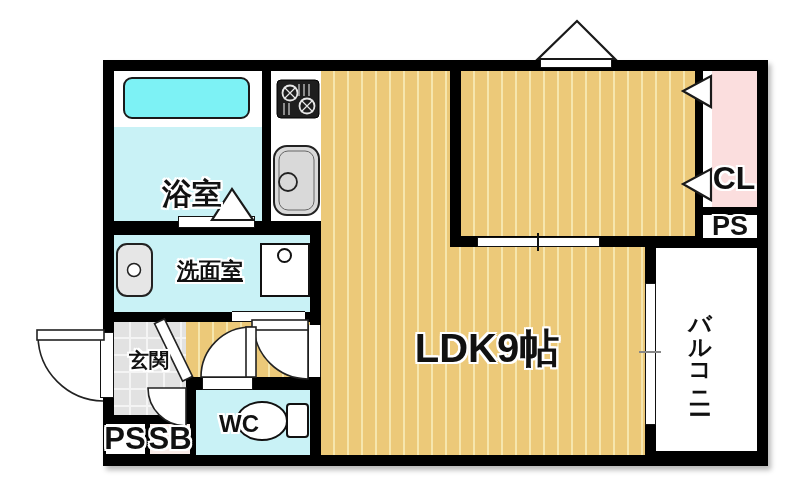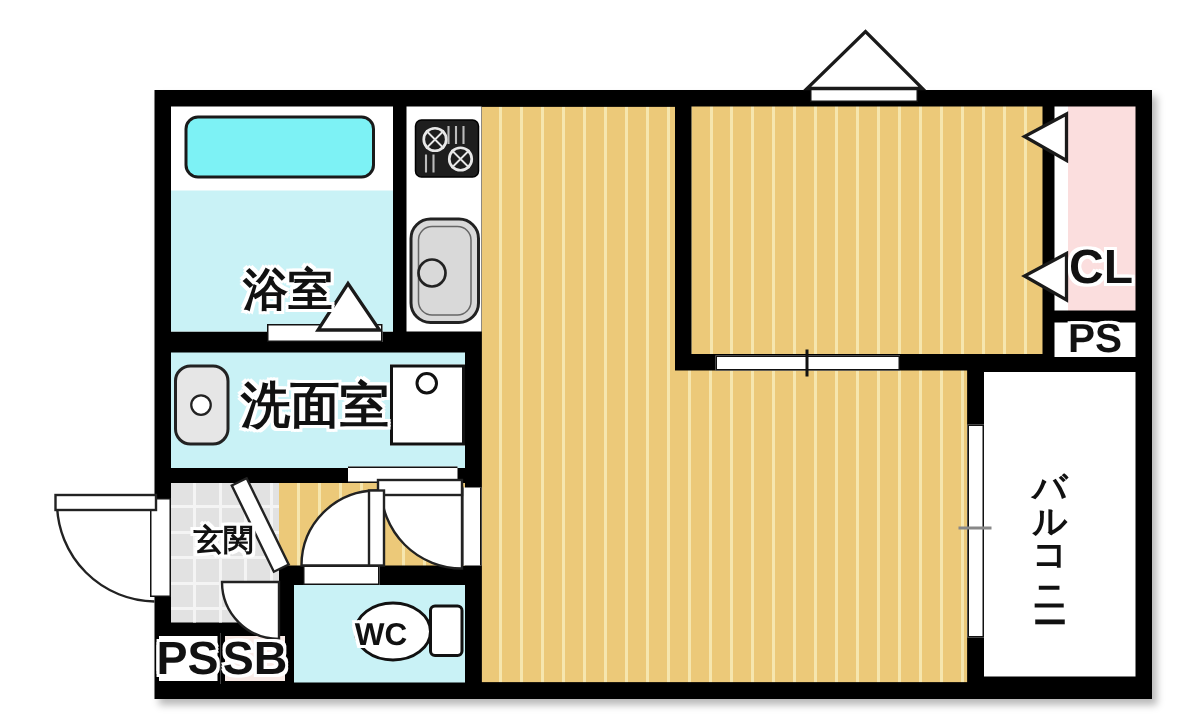--- a/index.html
+++ b/index.html
@@ -40,23 +40,23 @@
   .gap-wc{left:202px;top:377px;width:51px;height:13px;}
   .gap-ldkdoor{left:308px;top:325px;width:13px;height:52px;border-top:none;border-bottom:none;}
   .gap-entrance{left:100px;top:332px;width:14px;height:66px;}
   .gap-window-top{left:540px;top:57px;width:72px;height:11px;}
   .gap-slider-west{left:477px;top:237px;width:123px;height:10px;}
   .gap-slider-balcony{left:645px;top:283px;width:11px;height:142px;}
   
   .lbl{position:absolute;transform:translate(-50%,-50%);color:#111;font-weight:600;white-space:nowrap;
        text-shadow:-2px -2px 0 #fff,2px -2px 0 #fff,-2px 2px 0 #fff,2px 2px 0 #fff,0 -2px 0 #fff,0 2px 0 #fff,-2px 0 0 #fff,2px 0 0 #fff;}
   .lbl-bath{left:192px;top:194px;font-size:30px;}
-  .lbl-wash{left:210px;top:271px;font-size:33px;}
+  .lbl-wash{left:210px;top:271px;font-size:22px;text-decoration:underline;}
   .lbl-genkan{left:149px;top:360px;font-size:20px;}
-  .lbl-wc{left:234px;top:424px;font-size:21px;font-weight:700;padding-left:40px;}
+  .lbl-wc{left:219px;top:424px;font-size:24px;font-weight:700;padding-left:40px;}
   .lbl-ps{left:125px;top:439px;font-size:31px;font-weight:700;}
   .lbl-sb{left:170px;top:439px;font-size:31px;font-weight:700;}
   .lbl-ldk{left:487px;top:348px;font-size:40px;font-weight:700;}
   .lbl-west{left:582px;top:152px;font-size:31px;font-weight:700;}
   .lbl-cl{left:734px;top:144px;font-size:32px;font-weight:700;margin-top:34px;}
   .lbl-ps-top{left:730px;top:226px;font-size:27px;font-weight:700;}
   .lbl-balcony{left:701px;top:350px;font-size:23px;writing-mode:vertical-rl;transform:translate(-50%,-50%);}
   svg.overlay{position:absolute;left:0;top:0;pointer-events:none;}
 </style>
 </head>
@@ -140,17 +140,18 @@
     <path d="M538 233 V251" stroke="#111" stroke-width="2"></path>
     <path d="M639 352 H661" stroke="#888" stroke-width="2"></path>
   </svg>
 
   <div class="lbl lbl-bath">浴室</div>
   <div class="lbl lbl-wash">洗面室</div>
   <div class="lbl lbl-genkan">玄関</div>
   <div class="lbl lbl-wc">WC</div>
   <div class="lbl lbl-ps">PS</div>
   <div class="lbl lbl-sb">SB</div>
+  <div class="lbl lbl-ldk">LDK9帖</div>
   <div class="lbl lbl-cl">CL</div>
   <div class="lbl lbl-ps-top">PS</div>
   <div class="lbl lbl-balcony">バルコニー</div>
 
 </div>
 
 </body></html>

